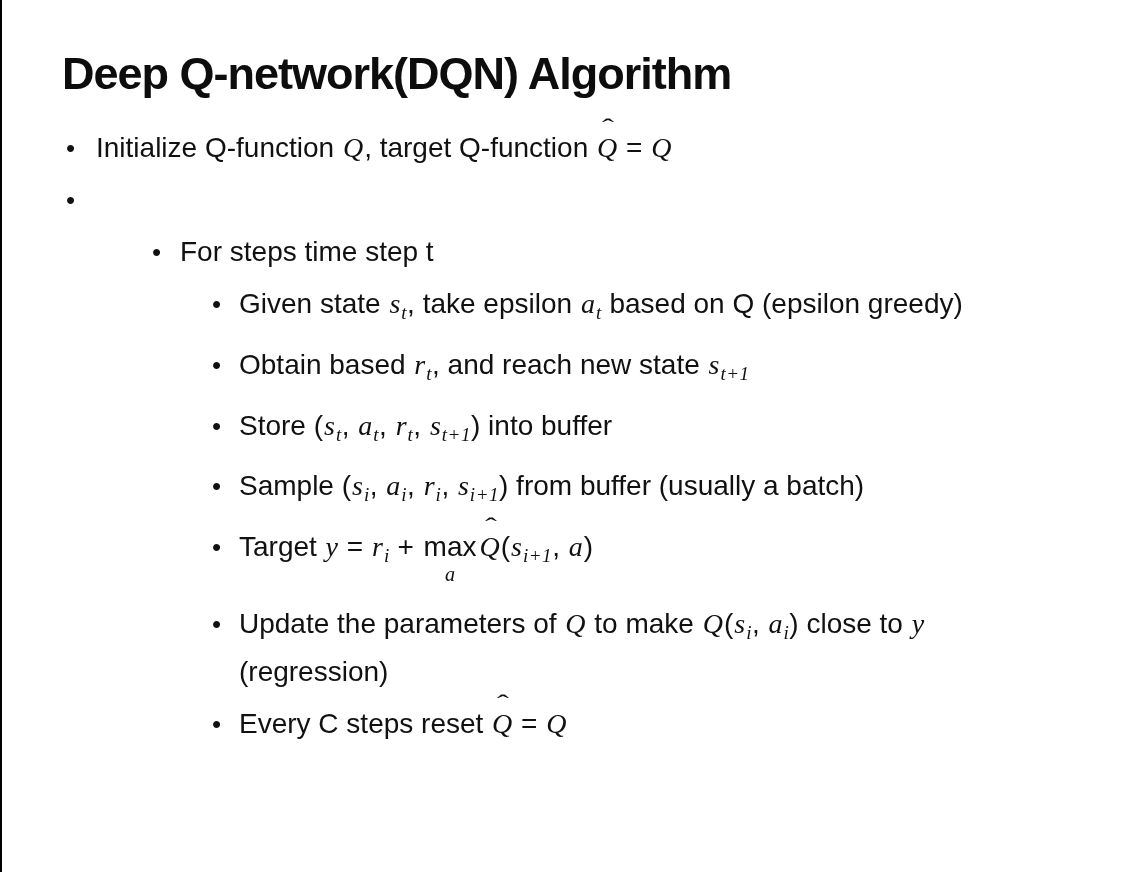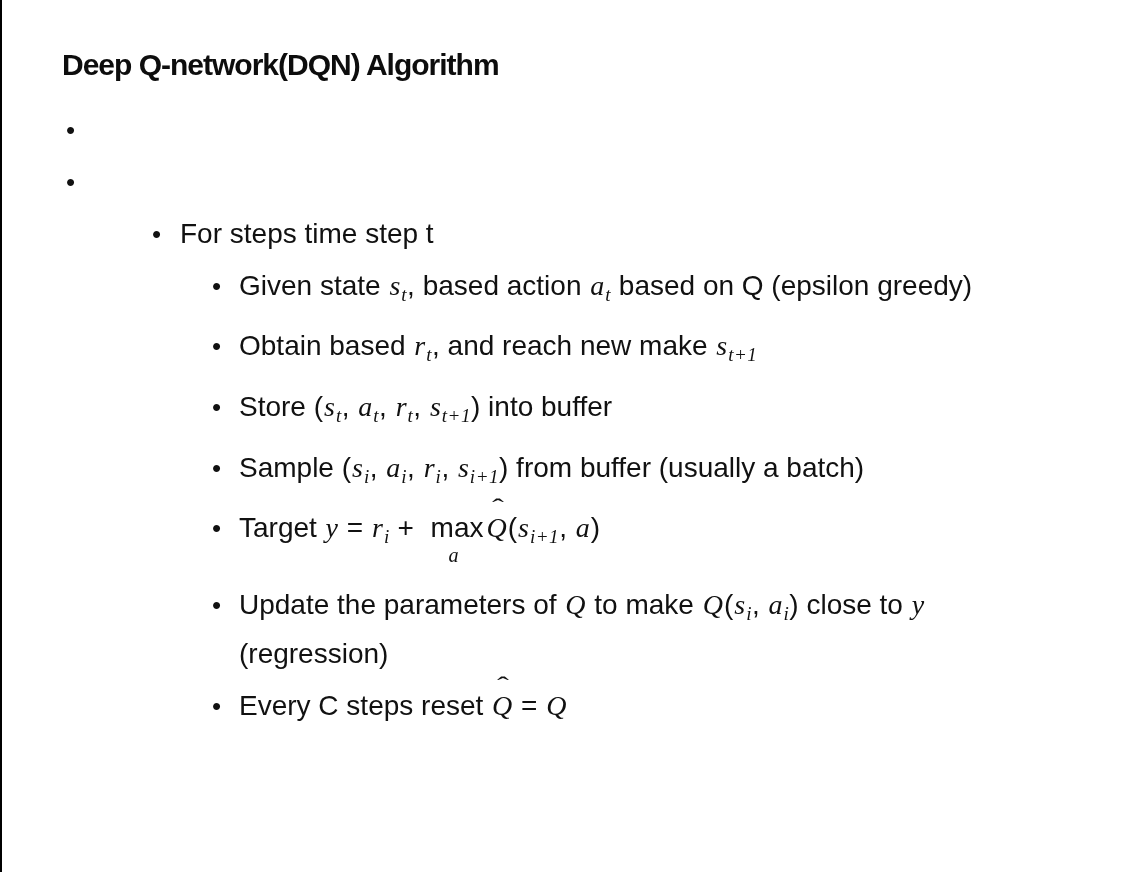--- a/index.html
+++ b/index.html
@@ -19,21 +19,21 @@
   .edge-line {
     position: absolute;
     left: 0;
     top: 0;
     width: 2px;
     height: 100%;
     background: #000000;
   }
   .title {
     margin: 46px 40px 0 62px;
-    font-size: 30px;
+    font-size: 45px;
     font-weight: bold;
     letter-spacing: -1px;
     line-height: 1.25;
     color: #0d0d0d;
   }
   .bullet-list {
     margin-top: 26px;
   }
   .bullet {
     display: flex;
@@ -80,21 +80,21 @@
     transform: translateX(-50%) scaleX(1.6);
     font-style: normal;
     font-size: 0.8em;
     line-height: 1;
   }
   .munder {
     position: relative;
     display: inline-block;
     margin: 0 2px;
   }
-  .munder-top { font-family: "Liberation Sans", sans-serif; margin-left: 7px; }
+  .munder-top { font-family: "Liberation Sans", sans-serif; }
   .munder-bot {
     position: absolute;
     top: 92%;
     left: 50%;
     transform: translateX(-50%);
     font-family: "Liberation Serif", serif;
     font-style: italic;
     font-size: 0.72em;
     line-height: 1;
   }
@@ -102,35 +102,36 @@
 </style>
 </head>
 <body>
 
 <div class="slide">
   <div class="edge-line"></div>
   <h1 class="title">Deep Q-network(DQN) Algorithm</h1>
   <div class="bullet-list">
       <div class="bullet level1">
         <span class="dot">•</span>
+        <span class="content"><span class="txt">Initialize Q-function </span><span class="math">Q</span><span class="txt">, target Q-function </span><span class="math hat">Q</span><span class="txt"> = </span><span class="math">Q</span></span>
       </div>
       <div class="bullet level1">
         <span class="dot">•</span>
       </div>
       <div class="bullet level2">
         <span class="dot">•</span>
         <span class="content"><span class="txt">For steps time step t</span></span>
       </div>
       <div class="bullet level3">
         <span class="dot">•</span>
-        <span class="content"><span class="txt">Given state </span><span class="math">s</span><span class="msub">t</span><span class="txt">, based action </span><span class="math">a</span><span class="msub">t</span><span class="txt"> based on Q (epsilon greedy)</span></span>
+        <span class="content"><span class="txt">Given state </span><span class="math">s</span><span class="msub">t</span><span class="txt">, take epsilon </span><span class="math">a</span><span class="msub">t</span><span class="txt"> based on Q (epsilon greedy)</span></span>
       </div>
       <div class="bullet level3">
         <span class="dot">•</span>
-        <span class="content"><span class="txt">Obtain based </span><span class="math">r</span><span class="msub">t</span><span class="txt">, and reach new make </span><span class="math">s</span><span class="msub">t+1</span></span>
+        <span class="content"><span class="txt">Obtain based </span><span class="math">r</span><span class="msub">t</span><span class="txt">, and reach new state </span><span class="math">s</span><span class="msub">t+1</span></span>
       </div>
       <div class="bullet level3">
         <span class="dot">•</span>
         <span class="content"><span class="txt">Store (</span><span class="math">s</span><span class="msub">t</span><span class="txt">, </span><span class="math">a</span><span class="msub">t</span><span class="txt">, </span><span class="math">r</span><span class="msub">t</span><span class="txt">, </span><span class="math">s</span><span class="msub">t+1</span><span class="txt">) into buffer</span></span>
       </div>
       <div class="bullet level3">
         <span class="dot">•</span>
         <span class="content"><span class="txt">Sample (</span><span class="math">s</span><span class="msub">i</span><span class="txt">, </span><span class="math">a</span><span class="msub">i</span><span class="txt">, </span><span class="math">r</span><span class="msub">i</span><span class="txt">, </span><span class="math">s</span><span class="msub">i+1</span><span class="txt">) from buffer (usually a batch)</span></span>
       </div>
       <div class="bullet level3">

